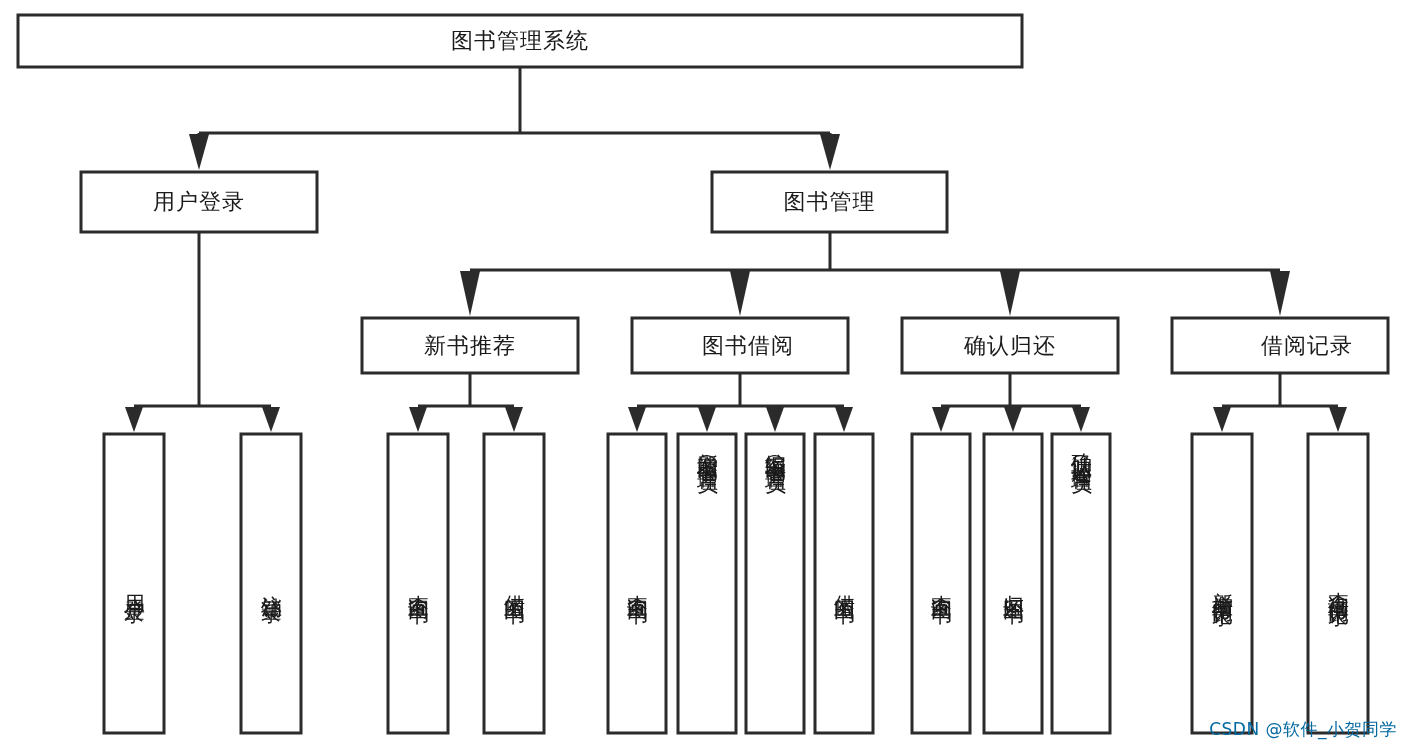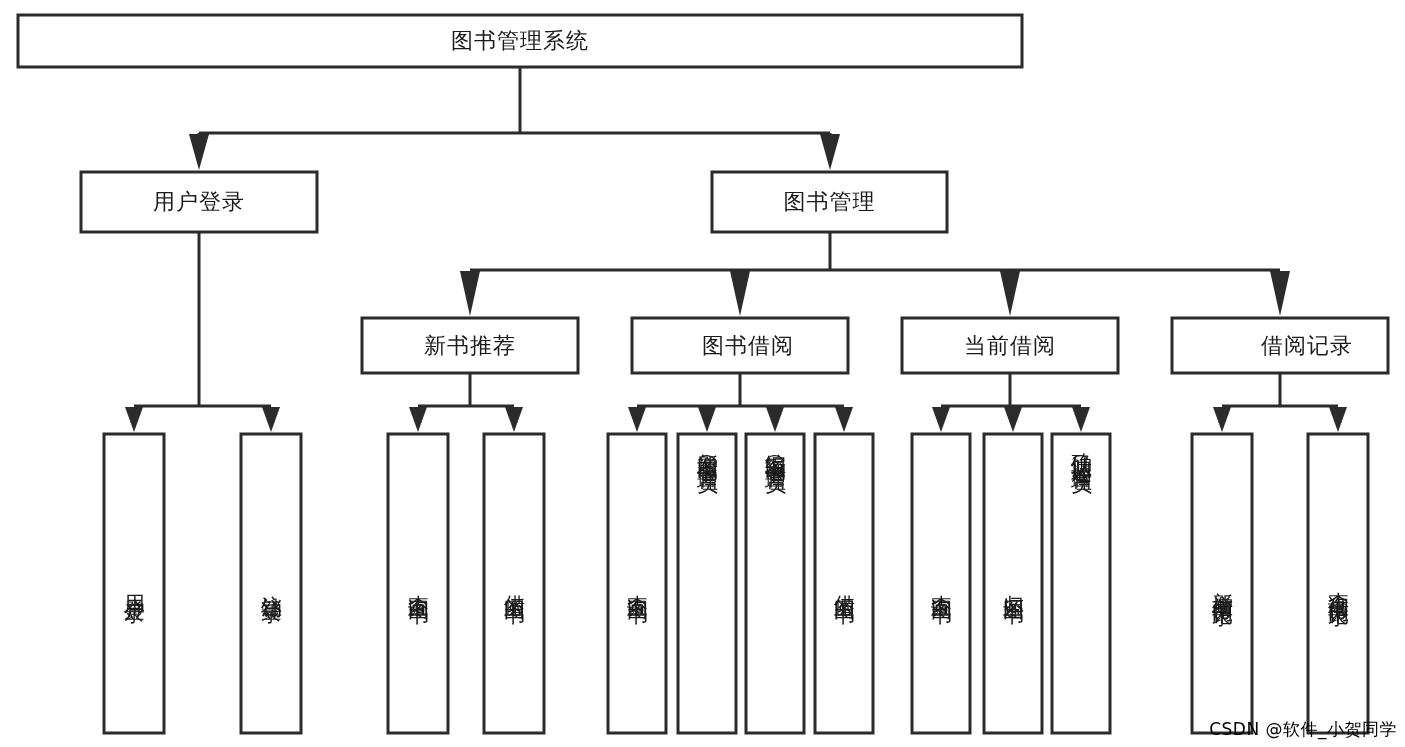--- a/index.html
+++ b/index.html
@@ -71,21 +71,21 @@
     color: #1a1a1a;
     white-space: nowrap;
     letter-spacing: 1px;
   }
   #watermark {
     position: absolute;
     right: 8px;
     bottom: 6px;
     font-family: "DejaVu Sans", "Liberation Sans", sans-serif;
     font-size: 17px;
-    color: #000000;
+    color: #0369a1;
     letter-spacing: 0.5px;
     white-space: nowrap;
   }
 </style>
 </head>
 <body>
 
 <div id="diagram-root">
 
   <svg class="flow" viewBox="0 0 1405 747" xmlns="http://www.w3.org/2000/svg">
@@ -193,21 +193,21 @@
 
   <div class="hlabel-wrap" style="left:712px; top:172px; width:235px; height:60px;">
     <span class="hlabel-text">图书管理</span>
   </div>
 
   <div class="hlabel-wrap" style="left:632px; top:318px; width:216px; height:55px;margin-left:8px;">
     <span class="hlabel-text">图书借阅</span>
   </div>
 
   <div class="hlabel-wrap" style="left:902px; top:318px; width:216px; height:55px;">
-    <span class="hlabel-text">当前借阅</span>
+    <span class="hlabel-text">确认归还</span>
   </div>
 
   <div class="hlabel-wrap" style="left:1172px; top:318px; width:216px; height:55px;padding-left:27px;">
     <span class="hlabel-text">借阅记录</span>
   </div>
 
   <div class="vlabel-wrap" style="left:104px; top:434px; width:60px; height:299px;">
     <span class="vlabel-text">用户登录</span>
   </div>
 

